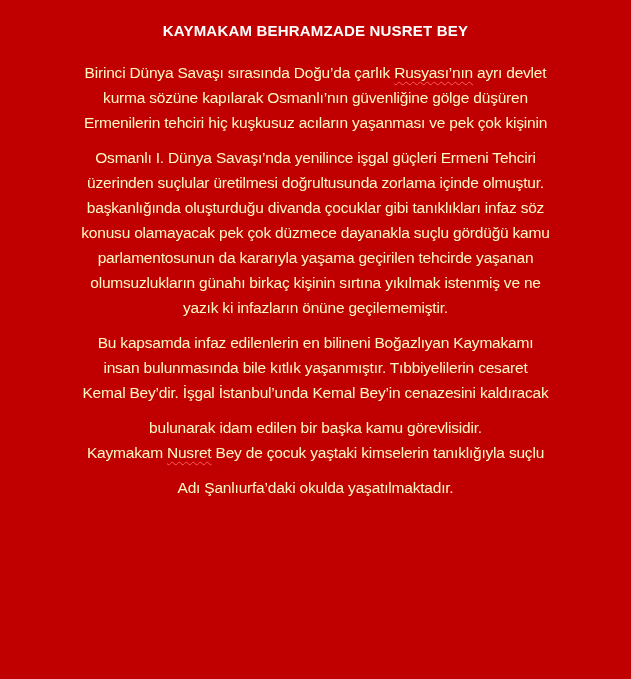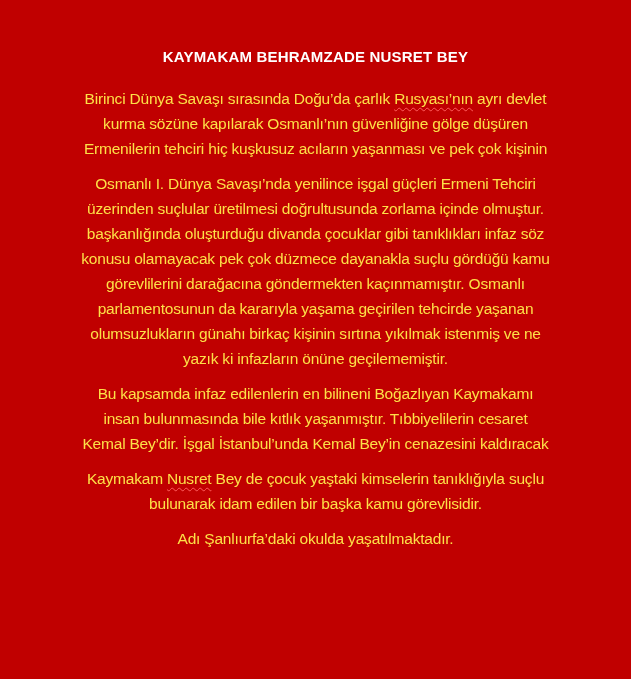--- a/index.html
+++ b/index.html
@@ -6,21 +6,21 @@
     margin: 0;
     padding: 0;
     background: #C00000;
   }
   .slide {
     position: relative;
     width: 631px;
     height: 679px;
     background: #C00000;
     box-sizing: border-box;
-    padding-top: 44px;
+    padding-top: 18px;
     overflow: hidden;
     font-family: "Liberation Sans", "DejaVu Sans", sans-serif;
     color: #FFFFFF;
     text-align: center;
   }
   .title {
     margin: 0 0 16px 0;
     font-size: 15px;
     font-weight: bold;
     line-height: 26px;
@@ -28,21 +28,21 @@
     color: #FFFFFF;
   }
   .para {
     margin: 0 0 10px 0;
   }
   .line {
     font-size: 15.5px;
     line-height: 25px;
     letter-spacing: -0.2px;
     white-space: nowrap;
-    color: #fde047;
+    color: #fef9c3;
   }
   .squiggle {
     text-decoration-line: underline;
     text-decoration-style: wavy;
     text-decoration-color: #FF5C5C;
     text-decoration-thickness: 1px;
     text-underline-offset: 3px;
   }
 </style>
 </head>
@@ -56,34 +56,33 @@
     <div class="line"><span>Birinci Dünya Savaşı sırasında Doğu’da çarlık </span><span class="squiggle">Rusyası’nın</span><span> ayrı devlet</span></div>
     <div class="line">kurma sözüne kapılarak Osmanlı’nın güvenliğine gölge düşüren</div>
     <div class="line">Ermenilerin tehciri hiç kuşkusuz acıların yaşanması ve pek çok kişinin</div>
   </div>
 
   <div class="para">
     <div class="line">Osmanlı I. Dünya Savaşı’nda yenilince işgal güçleri Ermeni Tehciri</div>
     <div class="line">üzerinden suçlular üretilmesi doğrultusunda zorlama içinde olmuştur.</div>
     <div class="line">başkanlığında oluşturduğu divanda çocuklar gibi tanıklıkları infaz söz</div>
     <div class="line">konusu olamayacak pek çok düzmece dayanakla suçlu gördüğü kamu</div>
-    <div class="line">görevlilerini darağacına göndermekten kaçınmamıştır. Osmanlı</div>
     <div class="line">parlamentosunun da kararıyla yaşama geçirilen tehcirde yaşanan</div>
     <div class="line">olumsuzlukların günahı birkaç kişinin sırtına yıkılmak istenmiş ve ne</div>
     <div class="line">yazık ki infazların önüne geçilememiştir.</div>
   </div>
 
   <div class="para">
     <div class="line">Bu kapsamda infaz edilenlerin en bilineni Boğazlıyan Kaymakamı</div>
     <div class="line">insan bulunmasında bile kıtlık yaşanmıştır. Tıbbiyelilerin cesaret</div>
     <div class="line">Kemal Bey’dir. İşgal İstanbul’unda Kemal Bey’in cenazesini kaldıracak</div>
   </div>
 
   <div class="para">
+    <div class="line">bulunarak idam edilen bir başka kamu görevlisidir.</div>
     <div class="line"><span>Kaymakam </span><span class="squiggle">Nusret</span><span> Bey de çocuk yaştaki kimselerin tanıklığıyla suçlu</span></div>
-    <div class="line">bulunarak idam edilen bir başka kamu görevlisidir.</div>
   </div>
 
   <div class="para">
     <div class="line">Adı Şanlıurfa’daki okulda yaşatılmaktadır.</div>
   </div>
 
 </div>
 
 </body></html>

